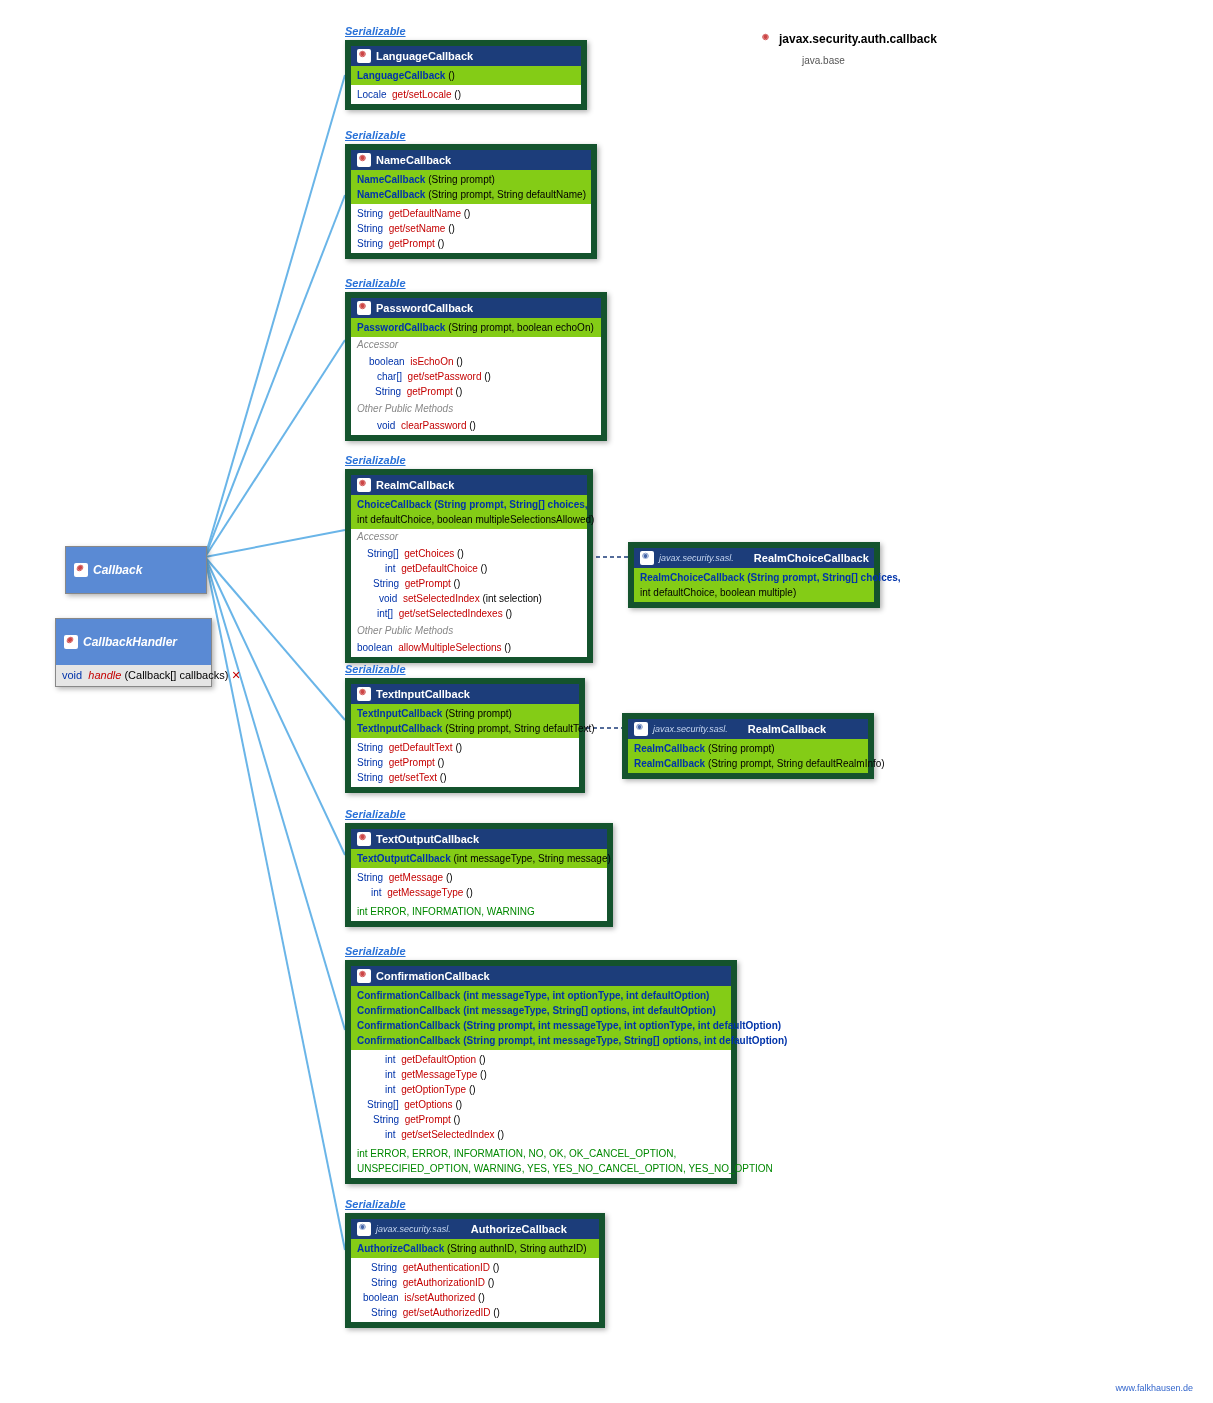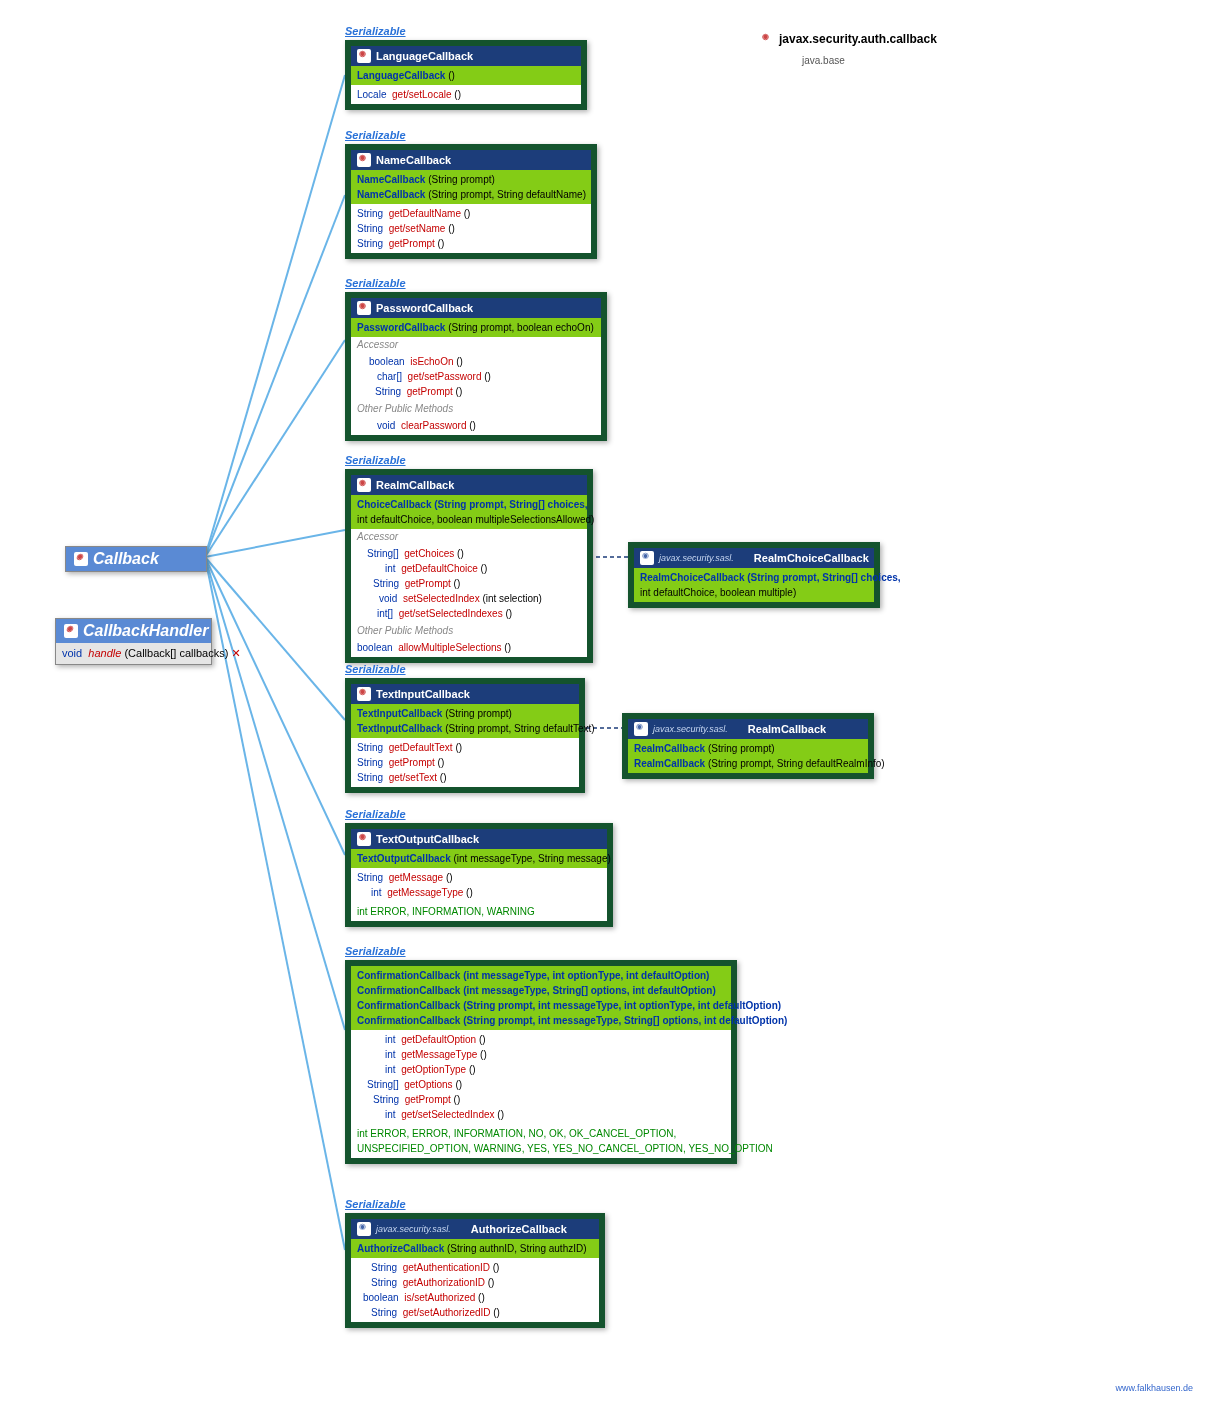--- a/index.html
+++ b/index.html
@@ -55,21 +55,21 @@
   .t-const { color:#008800; font-weight:normal;}
   .serializable-label {
     position:absolute; color:#2a72d8; font-style:italic; font-weight:bold;
     text-decoration: underline; font-size:11px;
   }
   .interface-box {
     position:absolute; border:1px solid #888; box-shadow: 2px 2px 5px rgba(0,0,0,0.3);
   }
   .interface-header {
     background:#5a8ad4; color:#fff; font-weight:bold; font-style:italic;
-    padding:3px 8px; display:flex; align-items:center; font-size:16px;
+    padding:16px 8px; display:flex; align-items:center; font-size:12px;
   }
   .pkg-title {
     position:absolute; font-weight:bold; font-size:12px; color:#000;
     display:flex; align-items:center;
   }
   .pkg-sub { position:absolute; font-size:10px; color:#555;}
   svg.lines { position:absolute; left:0; top:0; pointer-events:none;}
   .footer-link { position:absolute; right:20px; bottom:10px; color:#3366cc; font-size:9px;}
 </style>
 </head>
@@ -234,20 +234,24 @@
   <div class="section yellow row"><span class="t-ctor">TextOutputCallback</span><span> (int messageType, String message)</span></div>
   <div class="section">
     <div class="row"><span class="t-type">String</span>&nbsp;&nbsp;<span class="t-method">getMessage</span><span> ()</span></div>
     <div class="row" style="padding-left:14px;"><span class="t-type">int</span>&nbsp;&nbsp;<span class="t-method">getMessageType</span><span> ()</span></div>
   </div>
   <div class="section t-const row">int ERROR, INFORMATION, WARNING</div>
 </div>
 
 <div class="serializable-label" style="left:345px; top:945px;">Serializable</div>
 <div class="uml-box" style="left:345px; top:960px; width:380px;">
+  <div class="uml-header">
+      <span class="icon-box"></span>
+      <span>ConfirmationCallback</span>
+    </div>
   <div class="section yellow">
     <div class="row t-ctor">ConfirmationCallback (int messageType, int optionType, int defaultOption)</div>
     <div class="row t-ctor">ConfirmationCallback (int messageType, String[] options, int defaultOption)</div>
     <div class="row t-ctor">ConfirmationCallback (String prompt, int messageType, int optionType, int defaultOption)</div>
     <div class="row t-ctor">ConfirmationCallback (String prompt, int messageType, String[] options, int defaultOption)</div>
   </div>
   <div class="section">
     <div class="row" style="padding-left:28px;"><span class="t-type">int</span>&nbsp;&nbsp;<span class="t-method">getDefaultOption</span><span> ()</span></div>
     <div class="row" style="padding-left:28px;"><span class="t-type">int</span>&nbsp;&nbsp;<span class="t-method">getMessageType</span><span> ()</span></div>
     <div class="row" style="padding-left:28px;"><span class="t-type">int</span>&nbsp;&nbsp;<span class="t-method">getOptionType</span><span> ()</span></div>

